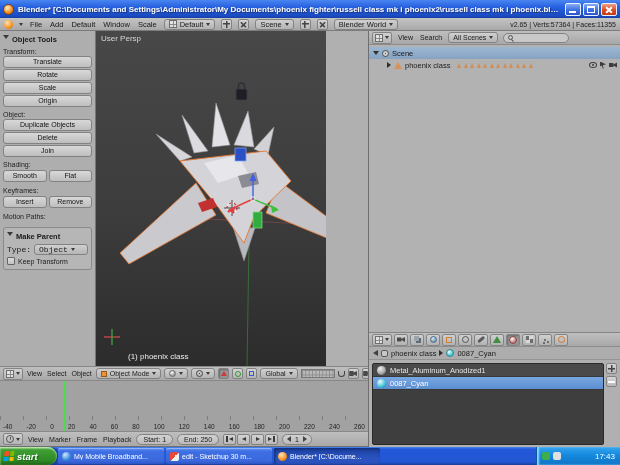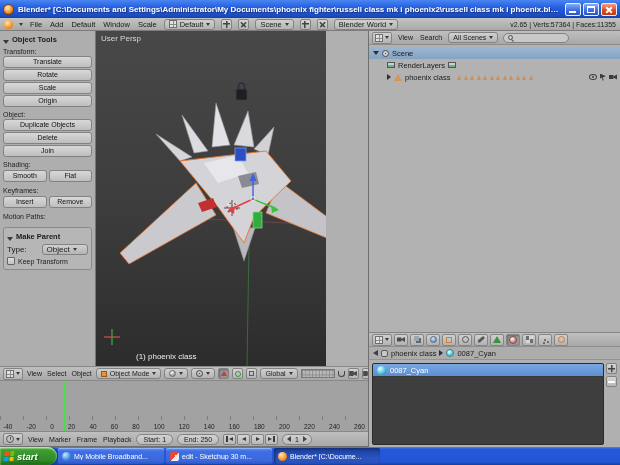--- a/index.html
+++ b/index.html
@@ -38,38 +38,38 @@
   .plus-glyph { width:7px; height:7px;
     background-image:linear-gradient(#444,#444),linear-gradient(#444,#444);
     background-size:100% 1.5px,1.5px 100%; background-position:center; background-repeat:no-repeat; }
   .x-glyph { width:7px; height:7px; transform:rotate(45deg);
     background-image:linear-gradient(#444,#444),linear-gradient(#444,#444);
     background-size:100% 1.5px,1.5px 100%; background-position:center; background-repeat:no-repeat; }
   .stats { margin-left:auto; font-size:7px; color:#202020; }
 
   
   .toolshelf { position:absolute; left:0; top:31px; width:96px; height:335px; background:#aeaeae; border-right:1px solid #767676; padding:2px 3px; overflow:hidden; }
-  .panel-hdr { display:flex; align-items:flex-end; gap:3px; font-weight:bold; font-size:7.5px; margin:2px 0 3px; }
+  .panel-hdr { display:flex; align-items:flex-start; gap:3px; font-weight:bold; font-size:7.5px; margin:2px 0 3px; }
   .tri-down { width:0; height:0; border-left:3.5px solid transparent; border-right:3.5px solid transparent; border-top:4.5px solid #3a3a3a; }
   .shelf-label { font-size:7px; margin:4px 0 1px; color:#222; }
   .btn { display:block; width:100%; height:12px; margin:1px 0; background:linear-gradient(180deg,#d8d8d8,#bebebe);
     border:1px solid #828282; border-radius:3px; font-size:7px; color:#111; text-align:center; line-height:10px;
     white-space:nowrap; overflow:hidden; }
   .btn-row { display:flex; gap:2px; } .btn-row .btn { flex:1; }
   .subpanel { margin-top:7px; border:1px solid #8a8a8a; border-radius:3px; background:#b6b6b6; padding:2px 3px 4px; }
-  .type-row { display:flex; align-items:center; gap:15px; margin:1px 0 2px; }
+  .type-row { display:flex; align-items:center; gap:3px; margin:1px 0 2px;font-family:Liberation Mono, monospace; }
   .type-row .dd { flex:1; }
   .check-row { display:flex; align-items:center; gap:3px; margin-top:2px; font-size:7px; }
   .checkbox { width:8px; height:8px; border:1px solid #666; background:linear-gradient(#dcdcdc,#c2c2c2); border-radius:1px; flex:none; }
 
   
   .viewport { position:absolute; left:96px; top:31px; width:230px; height:335px;
     background:linear-gradient(180deg,#484848 0%,#3c3c3c 55%,#2c2c2c 100%); overflow:hidden; }
   .vp-label { position:absolute; left:5px; top:3px; color:#d8d8d8; font-size:8px; }
-  .vp-obj-label { position:absolute; left:40px; bottom:5px; color:#ececec; font-size:8px; }
+  .vp-obj-label { position:absolute; left:32px; bottom:5px; color:#ececec; font-size:8px; }
   svg.ship { position:absolute; left:0; top:0; }
 
   
   .vp-header { position:absolute; left:0; top:366px; width:368px; height:15px;
     background:linear-gradient(#bfbfbf,#a8a8a8); border-top:1px solid #888; border-bottom:1px solid #888;
     display:flex; align-items:center; gap:3px; padding:0 3px; font-size:7px; white-space:nowrap; overflow:hidden; }
   .editor-icon-btn { display:inline-flex; align-items:center; gap:2px; padding:1px 2px; border:1px solid #848484; border-radius:2px;
     background:linear-gradient(#d0d0d0,#b4b4b4); flex:none; }
   .grid-glyph { width:8px; height:8px; border:1px solid #6e6e6e; background-color:#e2e2e2;
     background-image:linear-gradient(#8a8a8a,#8a8a8a),linear-gradient(#8a8a8a,#8a8a8a);
@@ -471,26 +471,20 @@
         </span>
       </div>
       <div class="tree">
         <div class="tree-row selected">
           <span class="exp-open"></span>
           <span class="scene-icon"></span>
           <span>Scene</span>
         </div>
         <div class="tree-row">
           <span class="indent"></span>
-          <span class="img-icon"></span>
-          <span>RenderLayers</span>
-          <span class="img-icon"></span>
-        </div>
-        <div class="tree-row">
-          <span class="indent"></span>
           <span class="exp-closed"></span>
           <span class="mesh-tri"></span>
           <span>phoenix class</span>
           <span class="child-strip">
             <span class="mini-tri"></span>
             <span class="mini-tri"></span>
             <span class="mini-tri"></span>
             <span class="mini-tri"></span>
             <span class="mini-tri"></span>
             <span class="mini-tri"></span>
@@ -554,20 +548,24 @@
       </div>
       <div class="prop-crumb">
         <span class="back-arrow"></span>
         <span class="crumb-node"></span>
         <span>phoenix class</span>
         <span class="exp-closed"></span>
         <span class="crumb-sph"></span>
         <span>0087_Cyan</span>
       </div>
       <div class="mat-list">
+        <div class="mat-row">
+          <span class="mat-sphere" style="background: radial-gradient(circle at 35% 30%, rgba(255, 255, 255, 0.9), rgb(168, 168, 168) 58%, rgba(0, 0, 0, 0.45));"></span>
+          <span>Metal_Aluminum_Anodized1</span>
+        </div>
         <div class="mat-row selected">
           <span class="mat-sphere" style="background: radial-gradient(circle at 35% 30%, rgba(255, 255, 255, 0.9), rgb(64, 200, 216) 58%, rgba(0, 0, 0, 0.45));"></span>
           <span>0087_Cyan</span>
         </div>
       </div>
       <div class="mat-side">
         <span class="mini-btn">
             <span class="plus-glyph"></span>
           </span>
         <span class="mini-btn">
@@ -592,15 +590,20 @@
       <span class="tb-lbl">My Mobile Broadband...</span>
     </div>
     <div class="tb-btn">
       <span class="tb-ico ico-sketchup"></span>
       <span class="tb-lbl">edit - Sketchup 30 m...</span>
     </div>
     <div class="tb-btn active">
       <span class="tb-ico ico-blender"></span>
       <span class="tb-lbl">Blender* [C:\Docume...</span>
     </div>
+    <div class="tray">
+      <span class="tray-icon ti-1"></span>
+      <span class="tray-icon ti-2"></span>
+      <span class="tray-clock">17:43</span>
+    </div>
   </div>
 
 </div>
 
 </body></html>

